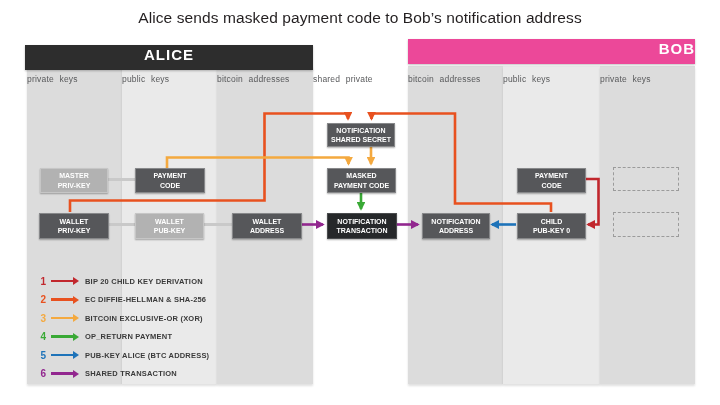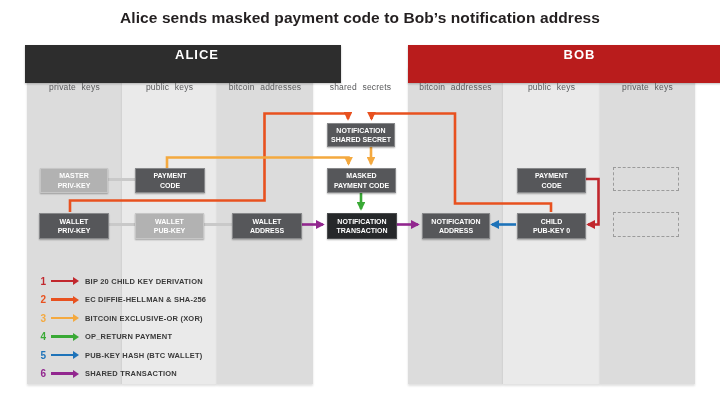--- a/index.html
+++ b/index.html
@@ -4,43 +4,42 @@
 <style>
   html,body{margin:0;padding:0;}
   body{
     width:720px;height:405px;position:relative;background:#ffffff;
     font-family:"Liberation Sans", sans-serif;overflow:hidden;
   }
   .abs{position:absolute;}
   
   .title{
     left:0;top:9px;width:720px;text-align:center;
-    font-size:15.5px;font-weight:bold;color:#231f20;letter-spacing:0.1px;
+    font-size:15.5px;font-weight:normal;color:#231f20;letter-spacing:0.1px;
   }
   
   .sec-header{
-    height:38px;line-height:20px;text-align:center;color:#ffffff;
-    font-size:13px;font-weight:bold;letter-spacing:1px;
+    height:25px;line-height:20px;text-align:center;color:#ffffff;
+    font-size:15px;font-weight:bold;letter-spacing:1px;
     box-shadow:0 1px 2px rgba(0,0,0,0.25);
-    padding-left:28px;
   }
   .hdr-alice{left:25px;top:45px;width:288px;background:#2d2d2d;}
-  .hdr-bob{left:408px;top:45px;width:287px;background:#b91c1c;}
+  .hdr-bob{left:408px;top:39px;width:287px;background:#ec4899;text-align:right;}
   
   .col{top:66px;height:318px;box-shadow:0 2px 2px rgba(0,0,0,0.12);}
   .col-dark{background:#dcdcdc;}
   .col-light{background:#eaeaea;}
   .col-a-priv{left:27px;width:95px;}
   .col-a-pub{left:122px;width:95px;}
   .col-a-addr{left:217px;width:96px;}
   .col-b-addr{left:408px;width:95px;}
   .col-b-pub{left:503px;width:97px;}
   .col-b-priv{left:600px;width:95px;}
   .col-label{
-    top:82px;height:12px;text-align:center;font-size:8.5px;color:#58595b;
+    top:74px;height:12px;font-size:8.5px;color:#58595b;
     word-spacing:3px;letter-spacing:0.2px;
   }
   
   .node{
     display:flex;align-items:center;justify-content:center;text-align:center;
     font-size:7px;font-weight:bold;color:#ffffff;line-height:1.3;
     white-space:pre-line;box-shadow:0 1px 1.5px rgba(0,0,0,0.3);
   }
   .node-dark{background:#56575a;border:1px solid #87888a;}
   .node-black{background:#26282a;border:1px solid #4a4c4e;}
@@ -78,21 +77,21 @@
 <div class="abs col col-dark col-b-addr"></div>
 <div class="abs col col-light col-b-pub"></div>
 <div class="abs col col-dark col-b-priv"></div>
 
 <div class="abs sec-header hdr-alice">ALICE</div>
 <div class="abs sec-header hdr-bob">BOB</div>
 
 <div class="abs col-label" style="left:27px;width:95px;">private keys</div>
 <div class="abs col-label" style="left:122px;width:95px;">public keys</div>
 <div class="abs col-label" style="left:217px;width:96px;">bitcoin addresses</div>
-<div class="abs col-label" style="left:313px;width:95px;">shared secrets</div>
+<div class="abs col-label" style="left:313px;width:95px;">shared private</div>
 <div class="abs col-label" style="left:408px;width:95px;">bitcoin addresses</div>
 <div class="abs col-label" style="left:503px;width:97px;">public keys</div>
 <div class="abs col-label" style="left:600px;width:95px;">private keys</div>
 
 <svg class="abs overlay" width="720" height="405" viewBox="0 0 720 405">
   <defs>
     <marker id="mk-red" viewBox="0 0 10 10" refX="8" refY="5" markerWidth="3.4" markerHeight="3.4" orient="auto">
         <path d="M0,0 L10,5 L0,10 z" fill="#c1272d"></path>
       </marker>
     <marker id="mk-orange" viewBox="0 0 10 10" refX="8" refY="5" markerWidth="3.4" markerHeight="3.4" orient="auto">
@@ -188,21 +187,21 @@
       <i class="lg-head"></i>
     </span>
   <span class="lg-label">OP_RETURN PAYMENT</span>
 </div>
 <div class="abs legend-row c-blue" style="top:349px;">
   <span class="lg-num">5</span>
   <span class="lg-arrow">
       <i class="lg-line"></i>
       <i class="lg-head"></i>
     </span>
-  <span class="lg-label">PUB-KEY HASH (BTC WALLET)</span>
+  <span class="lg-label">PUB-KEY ALICE (BTC ADDRESS)</span>
 </div>
 <div class="abs legend-row c-purple" style="top:367.5px;">
   <span class="lg-num">6</span>
   <span class="lg-arrow">
       <i class="lg-line"></i>
       <i class="lg-head"></i>
     </span>
   <span class="lg-label">SHARED TRANSACTION</span>
 </div>
 

